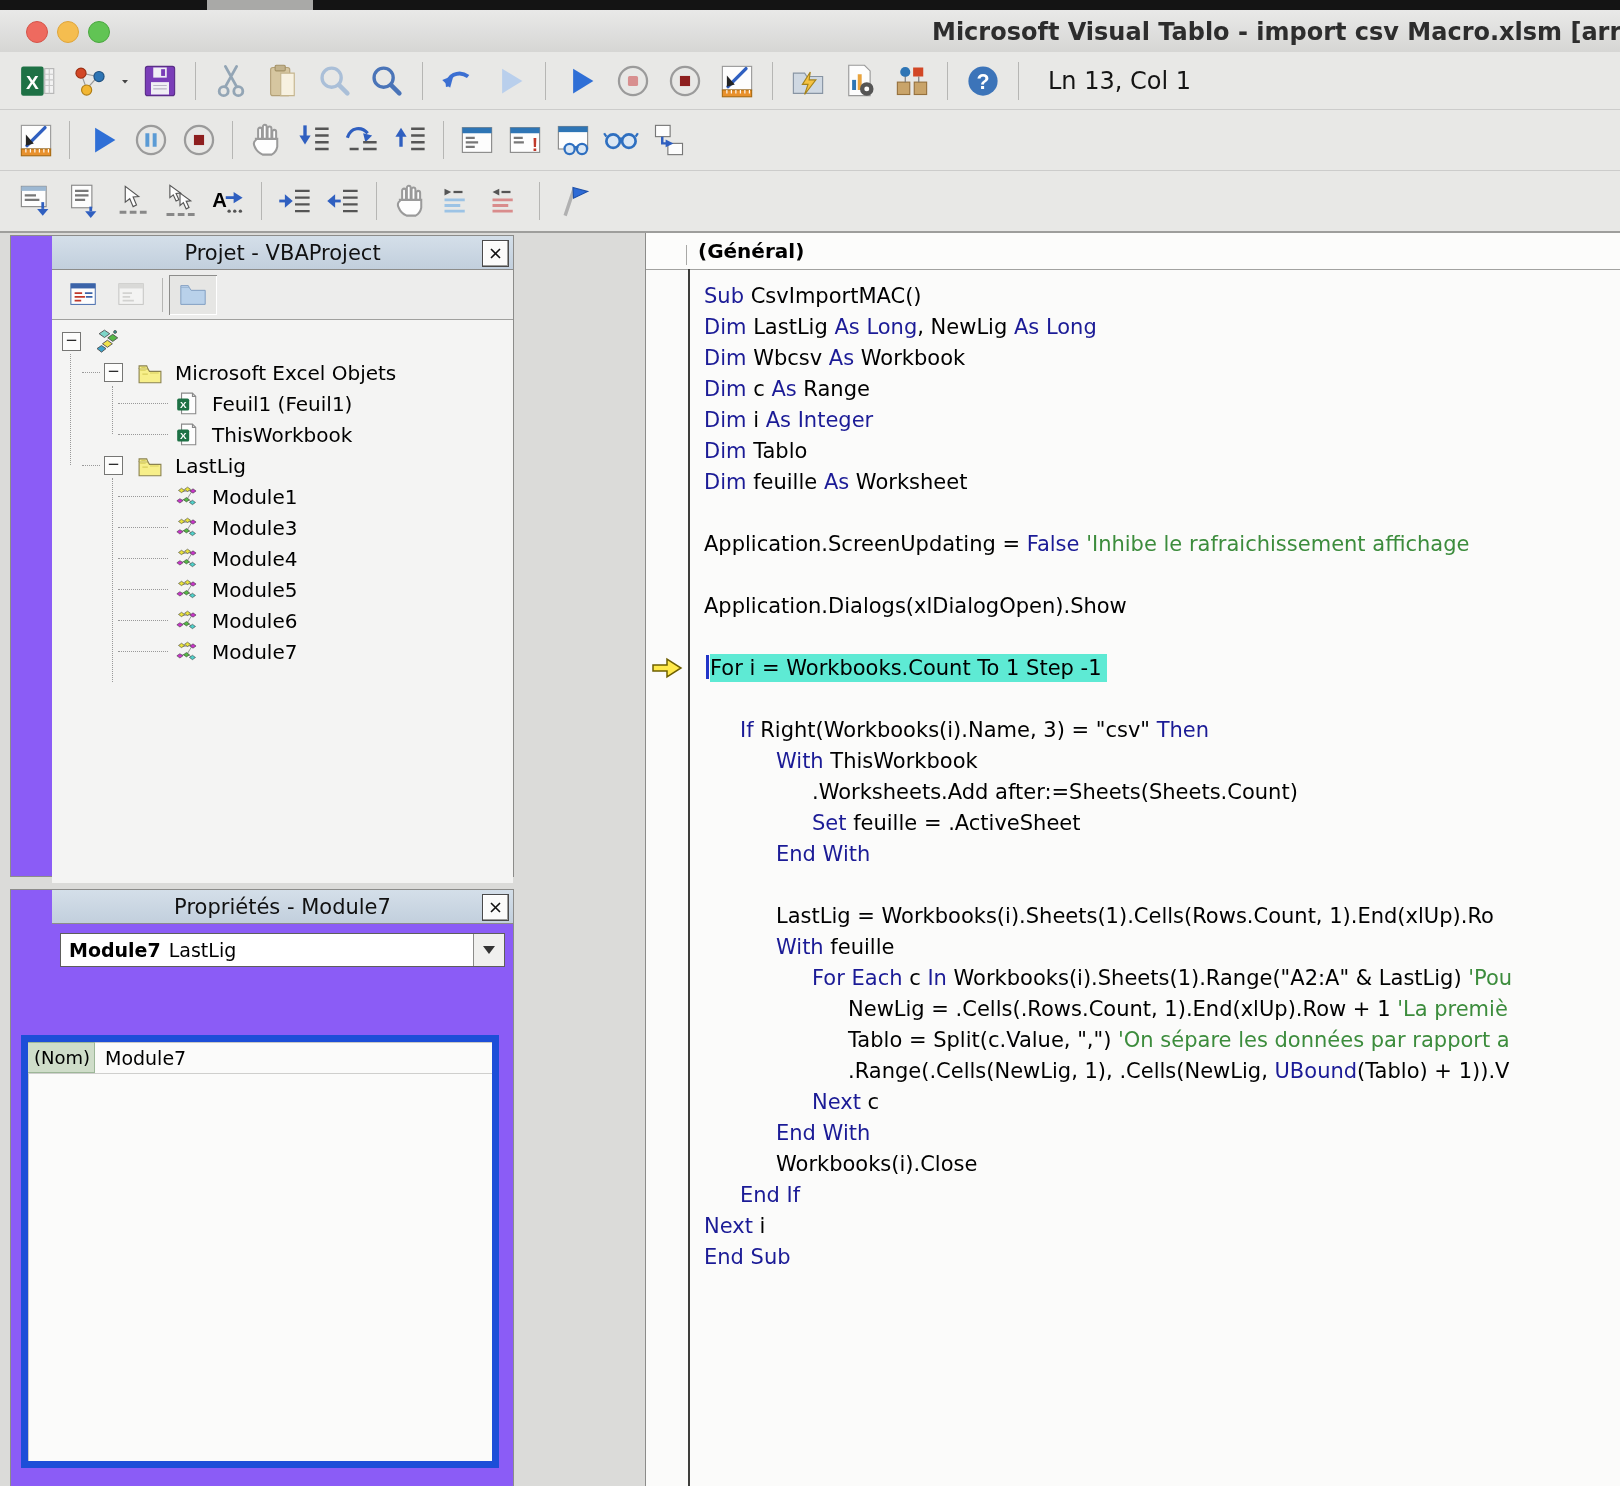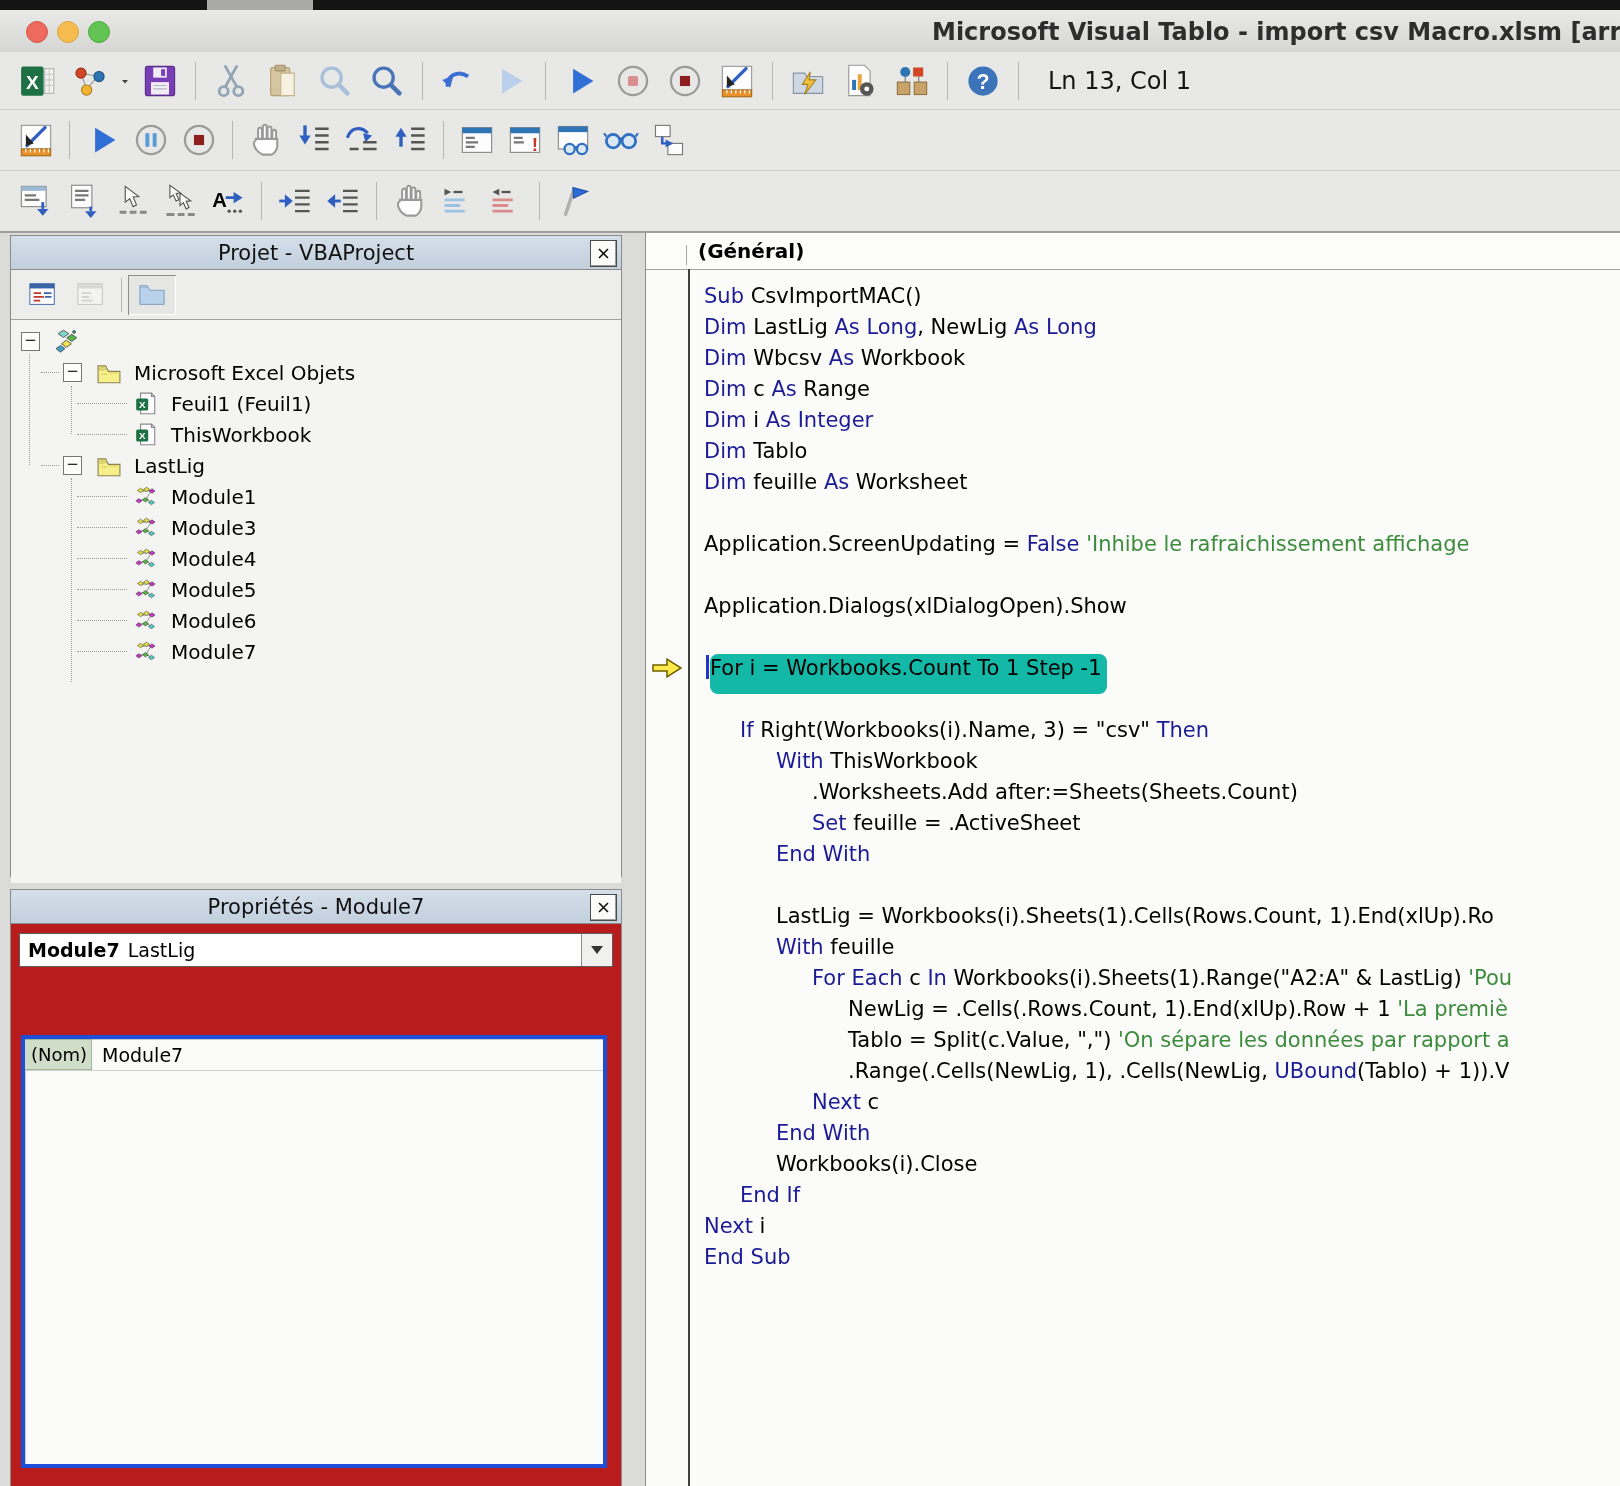--- a/index.html
+++ b/index.html
@@ -27,21 +27,21 @@
   .tb-btn{width:52px;height:48px;display:flex;align-items:center;justify-content:center;flex:0 0 auto;}
   #tb2 .tb-btn,#tb3 .tb-btn{width:48px;}
   .tb-caret{width:18px !important;}
   .tb-ico{display:flex;align-items:center;justify-content:center;}
   .tb-sep{width:1px;height:38px;background:#b6b6b4;margin:0 9px;flex:0 0 auto;}
   .lncol{font-size:24px;color:#141414;margin-left:20px;white-space:nowrap;}
 
   
   #main{position:absolute;left:0;top:232px;width:100%;height:1254px;background:#dbdbd9;border-top:1px solid #9e9e9c;box-sizing:border-box;}
 
-  .panel{position:absolute;left:10px;width:612px;background:#b91c1c;border:1px solid #8c8c8a;box-sizing:border-box;}
+  .panel{position:absolute;left:10px;width:504px;background:#8b5cf6;border:1px solid #8c8c8a;box-sizing:border-box;padding-left:41px;}
   #project-panel{top:2px;height:642px;}
   #props-panel{top:656px;height:600px;}
 
   .panel-title{position:relative;height:33px;background:linear-gradient(#d4dfe9,#c2cfdd);border-bottom:1px solid #8c8c8a;
     display:flex;align-items:center;justify-content:center;font-size:21px;color:#111;}
   .close-btn{position:absolute;right:4px;top:4px;width:25px;height:25px;background:#fbfbfa;border:1px solid #4a4a4a;
     box-shadow:inset -1px -1px 0 #9c9c9a, inset 1px 1px 0 #ffffff;display:flex;align-items:center;justify-content:center;}
 
   
   #proj-toolbar{height:49px;background:#ededec;border-bottom:1px solid #a0a09e;display:flex;align-items:center;padding-left:8px;}
@@ -65,37 +65,37 @@
   #g3{left:60px;top:158px;height:204px;}
 
   
   #prop-combo{position:relative;margin:9px 8px 0 8px;height:32px;background:#fff;border:1px solid #5e5e5c;display:flex;align-items:center;padding-left:8px;font-size:19px;}
   #prop-combo .obj{font-weight:bold;margin-right:8px;}
   #combo-arrow{position:absolute;right:0;top:0;width:30px;height:100%;border-left:1px solid #8c8c8a;background:#f0f0ee;display:flex;align-items:center;justify-content:center;}
   .tri-down{width:0;height:0;border-left:6px solid transparent;border-right:6px solid transparent;border-top:8px solid #333;}
   #prop-tabs{display:flex;align-items:flex-end;margin:10px 0 0 8px;height:34px;}
   .ptab{border:1px solid #80807e;border-bottom:none;background:#e6e6e4;padding:4px 14px 6px 14px;font-size:19px;color:#1a1a1a;margin-right:3px;border-radius:2px 2px 0 0;}
   .ptab.active{background:#f3f3f2;padding:6px 16px 8px 16px;font-size:20px;}
-  #prop-grid{position:absolute;left:10px;right:14px;top:145px;bottom:20px;background:#fbfbfa;border:4px solid #1d4ed8;box-shadow:inset 1px 1px 0 #c9c9c7;text-align:right;}
+  #prop-grid{position:absolute;left:10px;right:14px;top:145px;bottom:20px;background:#fbfbfa;border:7px solid #1d4ed8;box-shadow:inset 1px 1px 0 #c9c9c7;text-align:right;}
   .pg-row{height:31px;display:flex;border-bottom:1px solid #cfcfcd;}
   .pg-name{width:60px;background:#cfddc9;border:1px solid #9db798;border-left:none;display:flex;align-items:center;padding-left:6px;font-size:18px;flex:0 0 auto;}
   .pg-val{display:flex;align-items:center;padding-left:10px;font-size:19px;}
 
   
   #code-panel{position:absolute;left:645px;top:0;width:975px;height:1254px;background:#fbfbfa;border-left:1px solid #8c8c8a;box-sizing:border-box;overflow:hidden;}
   #code-header{position:relative;height:36px;background:#fcfcfb;border-bottom:1px solid #a2a2a0;display:flex;align-items:center;padding-left:52px;font-size:20px;font-weight:bold;color:#000;}
   .hdr-tick{position:absolute;left:40px;top:12px;height:20px;width:1px;background:#a8a8a6;}
   #margin-line{position:absolute;left:42px;top:36px;bottom:0;width:2px;background:#3e3e3c;}
   #code-lines{position:absolute;left:44px;top:36px;right:0;bottom:0;padding-top:12px;font-size:21px;line-height:31px;white-space:pre;overflow:hidden;}
   .cl{height:31px;}
   .k{color:#1b1b96;}
   .n{color:#000;}
   .c{color:#3c8c3c;}
   .h{color:#000;}
-  .hlbg{background:#14b8a6;padding:2px 5px 14px 0;border-radius:8px;}
+  .hlbg{background:#5eead4;padding:2px 5px 2px 0;}
   .caret-bar{display:inline-block;width:3px;height:24px;background:#2335c8;vertical-align:-4px;margin:0 1px 0 2px;}
   #exec-arrow{position:absolute;left:4px;width:34px;height:26px;}
 </style>
 </head>
 <body>
 
 <div id="screen">
 
   <div id="top-strip">
     <div class="bg-tab"></div>

